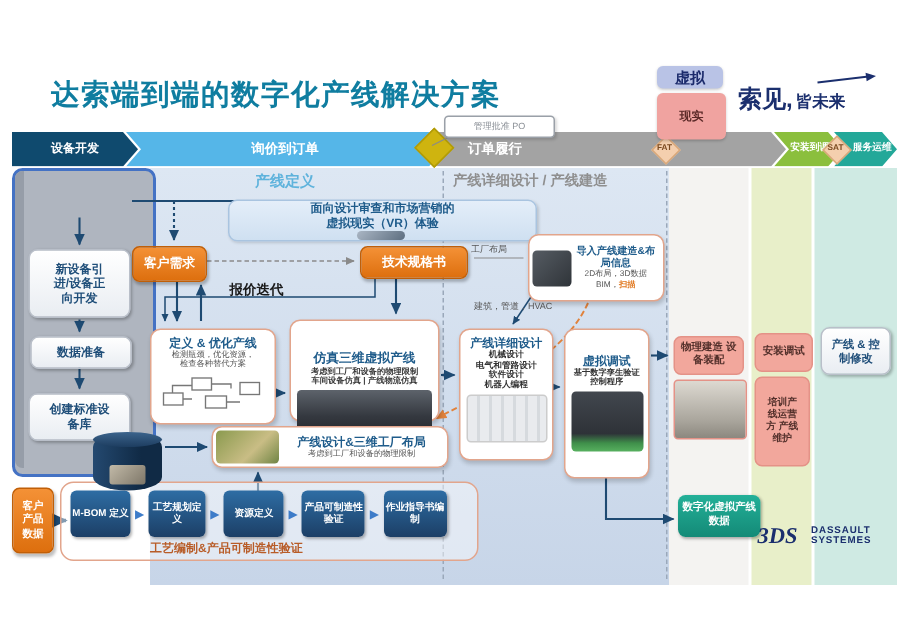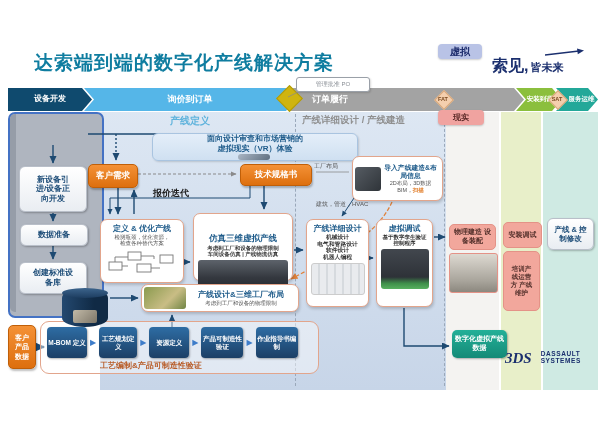--- a/index.html
+++ b/index.html
@@ -41,21 +41,21 @@
 </head>
 <body>
 
 <div id="slide">
 
   <div class="abs" style="left:34px;top:50px;width:400px;font-size:19px;font-weight:bold;color:#0f7da0;letter-spacing:1px;z-index:10;">达索端到端的数字化产线解决方案</div>
 
   <div class="abs legend-pill" style="left:438px;top:44px;width:44px;height:15px;background:#b9c3e6;color:#1b2a6b;font-size:10px;">
     <span>虚拟</span>
   </div>
-  <div class="abs legend-pill" style="left:438px;top:62px;width:46px;height:15px;background:#f0a3a0;color:#5c2a28;font-size:8px;margin-top:48px;">
+  <div class="abs legend-pill" style="left:438px;top:62px;width:46px;height:31px;background:#f0a3a0;color:#5c2a28;font-size:8px;">
     <span>现实</span>
   </div>
 
   <div class="abs" style="left:492px;top:56px;display:flex;align-items:baseline;gap:2px;color:#1b2f6e;z-index:10;">
     <span style="font-size:16px;font-weight:900;">索见,</span>
     <span style="font-size:11px;font-weight:800;">皆未来</span>
   </div>
   <svg class="abs" style="left:543px;top:48px;z-index:10;" width="44" height="10" viewBox="0 0 44 10">
     <path d="M2,7 L36,3" stroke="#1b2f6e" stroke-width="1.4" fill="none"></path>
     <path d="M34,0.5 L41,2.6 L34.8,6.2 Z" fill="#1b2f6e"></path>
@@ -168,21 +168,21 @@
 
   <div class="abs card" style="left:306px;top:219px;width:63px;height:88px;padding:3px 2px;box-sizing:border-box;">
     <div class="card-title" style="font-size:8px;">产线详细设计</div>
     <div class="sub" style="font-size:5.8px;color:#333;font-weight:bold;">机械设计</div>
     <div class="sub" style="font-size:5.8px;color:#333;font-weight:bold;">电气和管路设计</div>
     <div class="sub" style="font-size:5.8px;color:#333;font-weight:bold;">软件设计</div>
     <div class="sub" style="font-size:5.8px;color:#333;font-weight:bold;">机器人编程</div>
     <div class="img-ph" style="width:54px;height:32px;margin:2px auto 0;background:repeating-linear-gradient(90deg,#e9ebee 0 6px,#d6dade 6px 8px),#e9ebee;border:1px solid #ccc;box-sizing:border-box;"></div>
   </div>
 
-  <div class="abs card" style="left:376px;top:219px;width:57px;height:88px;padding:3px 2px;box-sizing:border-box;">
+  <div class="abs card" style="left:376px;top:219px;width:57px;height:100px;padding:15px 2px;box-sizing:border-box;">
     <div class="card-title" style="font-size:8px;">虚拟调试</div>
     <div class="sub" style="font-size:5.5px;color:#333;font-weight:bold;">基于数字孪生验证</div>
     <div class="sub" style="font-size:5.5px;color:#333;font-weight:bold;">控制程序</div>
     <div class="img-ph" style="width:48px;height:40px;margin:2px auto 0;background:linear-gradient(180deg,#42474e 0%,#2e3238 70%,#3f8f4a 86%,#57b05f 100%);"></div>
   </div>
 
   <div class="abs card" style="left:141px;top:284px;width:158px;height:28px;display:flex;align-items:center;padding:2px;box-sizing:border-box;">
     <div class="img-ph" style="width:42px;height:22px;background:linear-gradient(135deg,#8a9a4e,#c9bd85 60%,#6f8444);flex:none;"></div>
     <div style="flex:1;text-align:center;">
       <div class="card-title" style="font-size:8px;">产线设计&amp;三维工厂布局</div>

